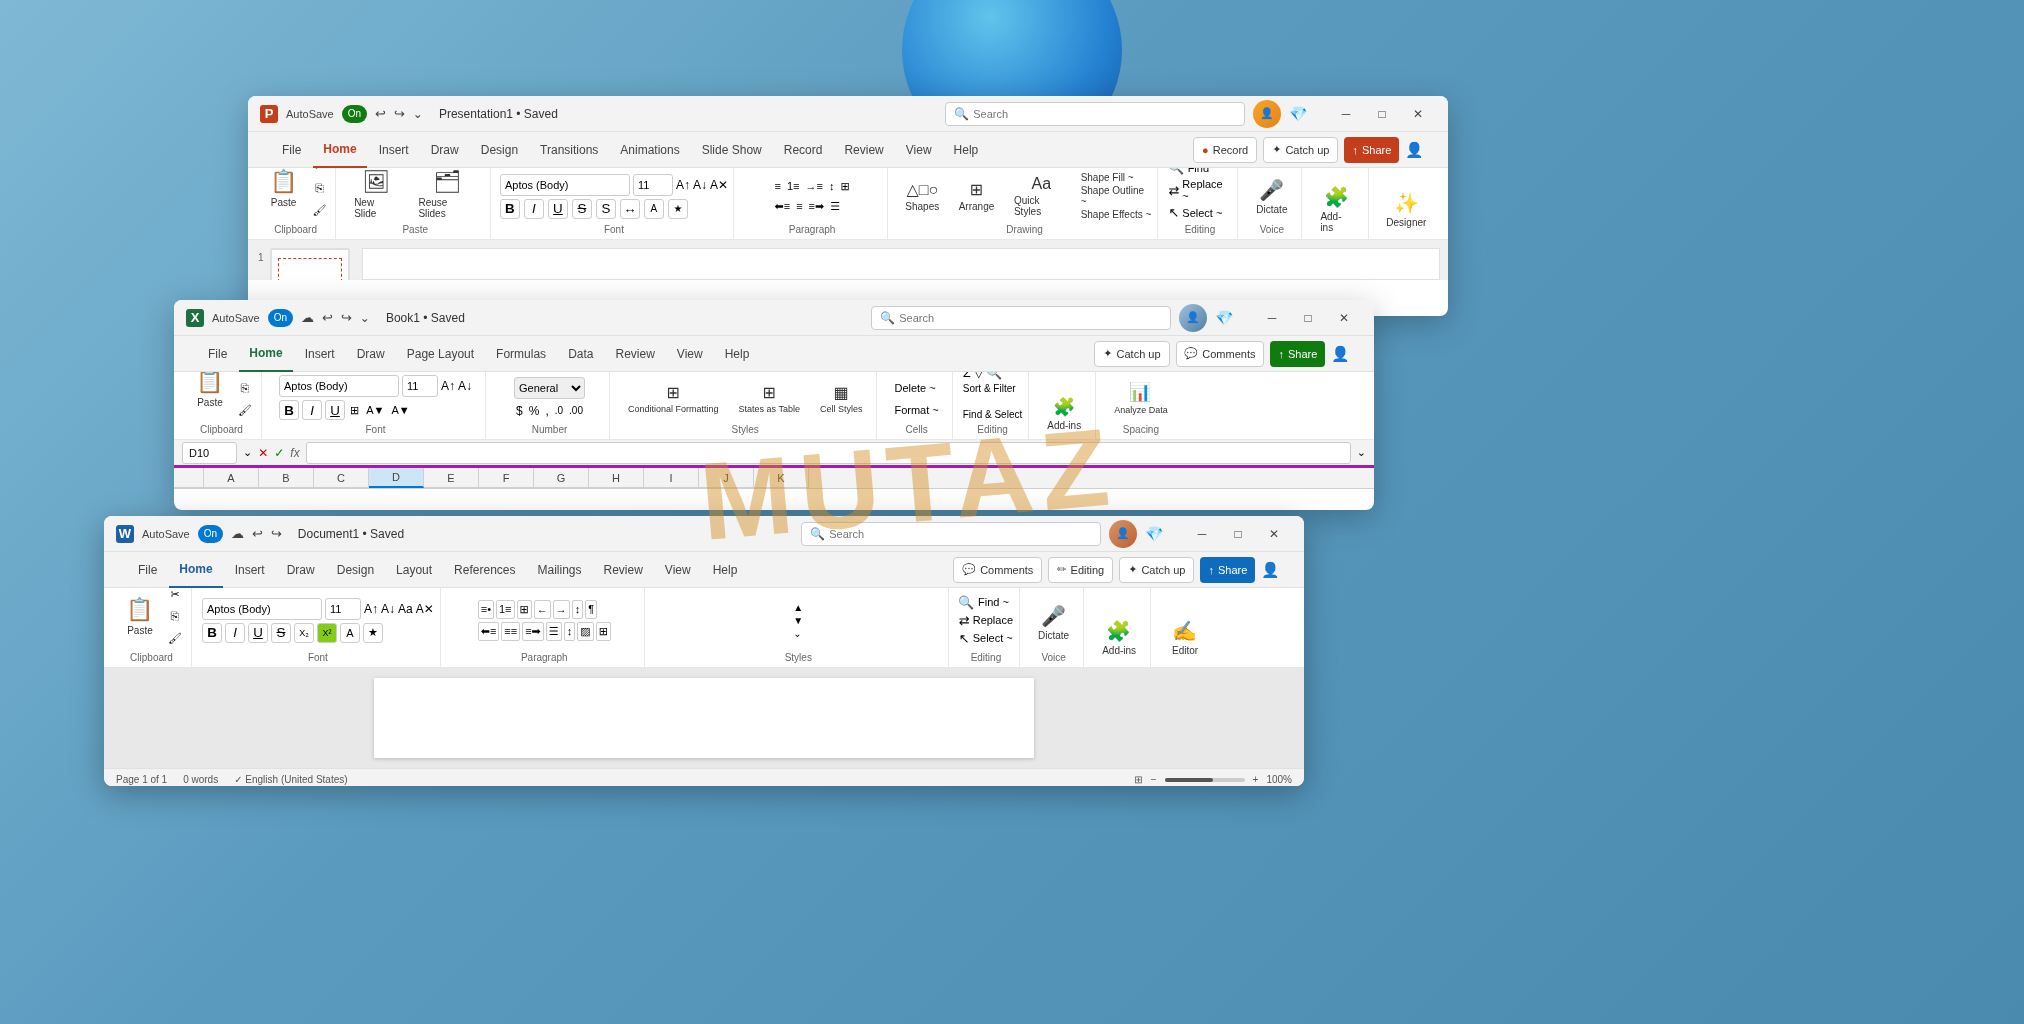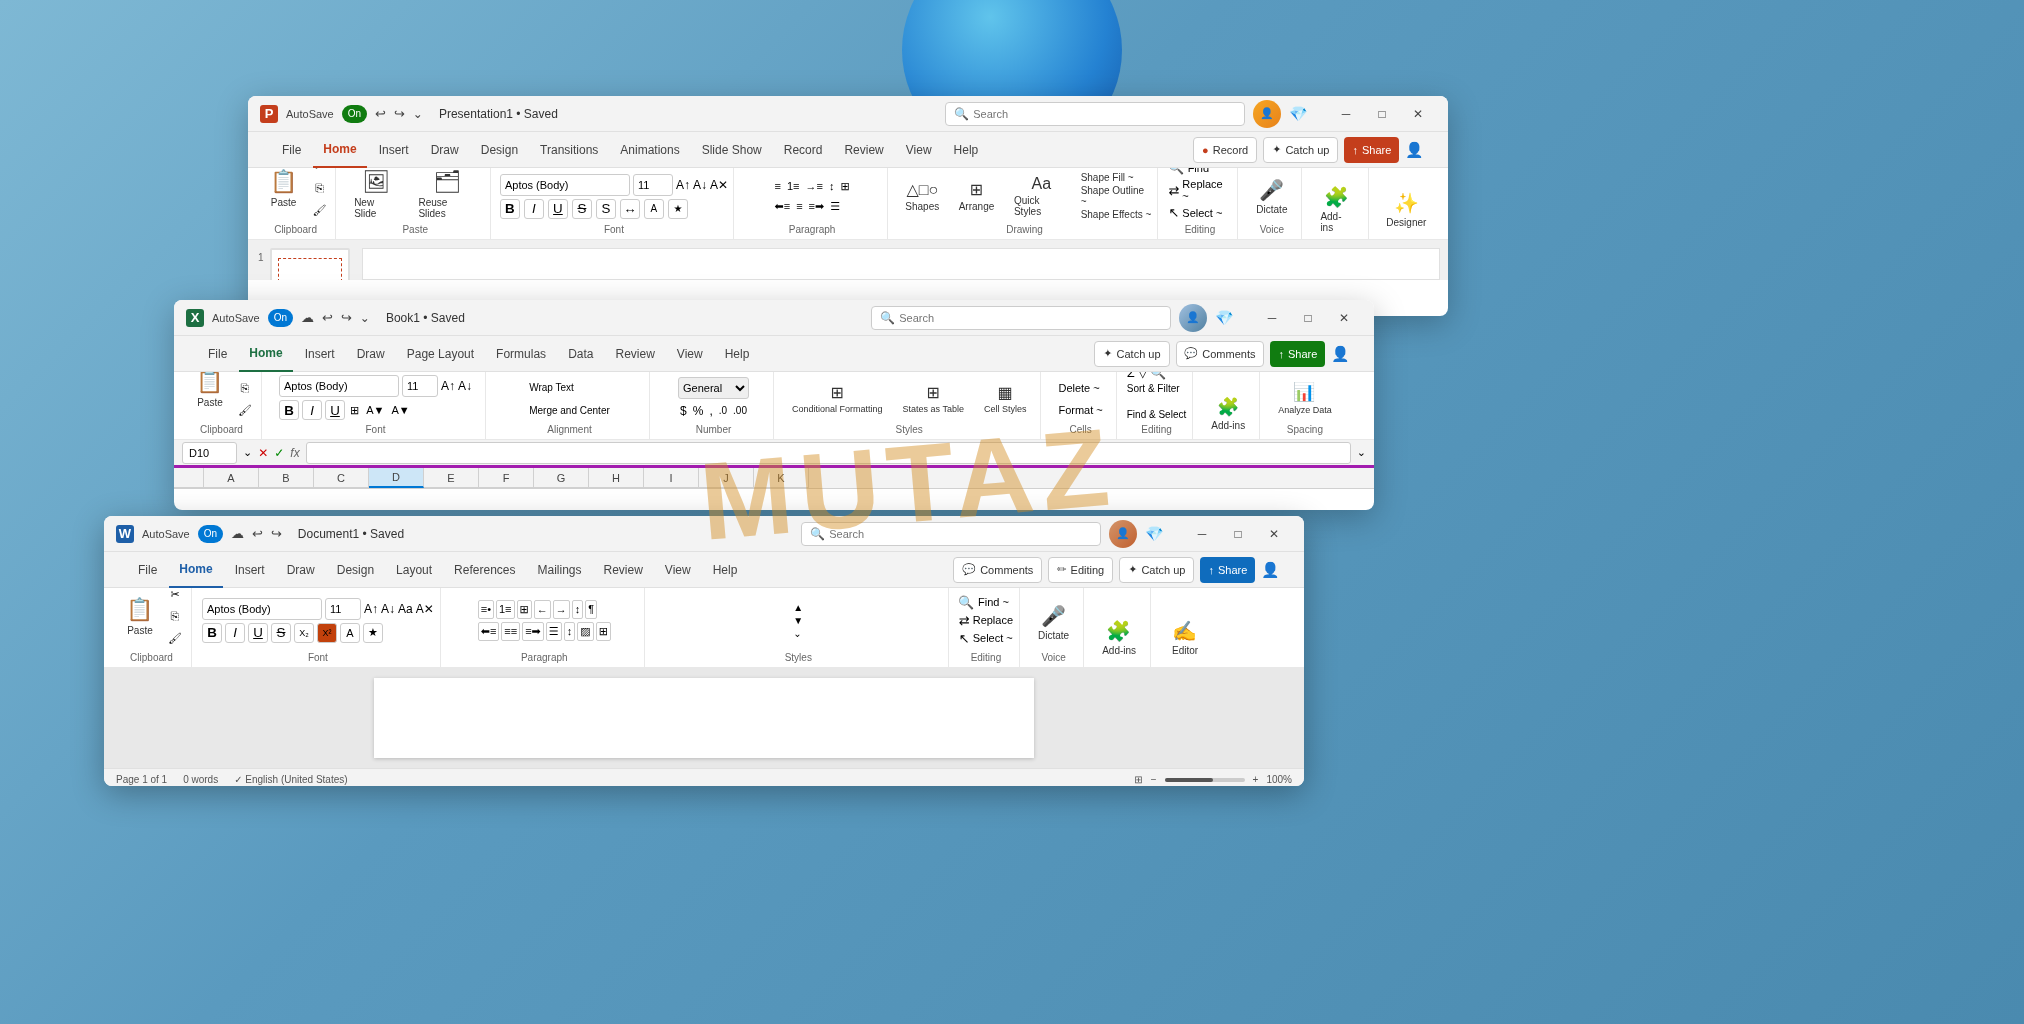--- a/index.html
+++ b/index.html
@@ -712,39 +712,20 @@
         <div style="display:flex;gap:3px;align-items:center;">
           <button style="font-weight:bold;width:20px;height:20px;border:1px solid #ccc;border-radius:3px;cursor:pointer;background:#fff;">B</button>
           <button style="font-style:italic;width:20px;height:20px;border:1px solid #ccc;border-radius:3px;cursor:pointer;background:#fff;">I</button>
           <button style="text-decoration:underline;width:20px;height:20px;border:1px solid #ccc;border-radius:3px;cursor:pointer;background:#fff;">U</button>
           <span style="font-size:11px;cursor:pointer;padding:2px;">⊞</span>
           <span style="font-size:11px;cursor:pointer;padding:2px;">A▼</span>
           <span style="font-size:11px;cursor:pointer;padding:2px;">A▼</span>
         </div>
       </div>
       <span class="group-label">Font</span>
-    </div>
-    <div class="toolbar-group" style="min-width:160px;">
-      <div style="display:flex;flex-direction:column;gap:3px;flex:1;justify-content:center;">
-
-        <div style="display:flex;gap:2px;align-items:center;">
-          <span style="cursor:pointer;font-size:11px;padding:2px;">⬅</span>
-          <span style="cursor:pointer;font-size:11px;padding:2px;">≡</span>
-          <span style="cursor:pointer;font-size:11px;padding:2px;">➡</span>
-          <span style="cursor:pointer;font-size:11px;padding:2px;">←</span>
-          <span style="cursor:pointer;font-size:11px;padding:2px;">→</span>
-        </div>
-        <div style="display:flex;gap:2px;">
-          <span class="ribbon-btn" style="font-size:10px;height:20px;padding:1px 4px;">Wrap Text</span>
-        </div>
-        <div style="display:flex;gap:2px;">
-          <span class="ribbon-btn" style="font-size:10px;height:20px;padding:1px 4px;">Merge and Center</span>
-        </div>
-      </div>
-      <span class="group-label">Alignment</span>
     </div>
     <div class="toolbar-group" style="min-width:120px;">
       <div style="display:flex;flex-direction:column;gap:3px;flex:1;justify-content:center;">
         <select style="font-size:11px;height:22px;border:1px solid #ccc;border-radius:3px;">
           <option>General</option>
         </select>
         <div style="display:flex;gap:2px;align-items:center;">
           <span style="cursor:pointer;font-size:12px;padding:2px;">$</span>
           <span style="cursor:pointer;font-size:12px;padding:2px;">%</span>
           <span style="cursor:pointer;font-size:12px;padding:2px;">,</span>
@@ -920,21 +901,21 @@
           <span style="font-size:12px;cursor:pointer;">A↓</span>
           <span style="font-size:12px;cursor:pointer;">Aa</span>
           <span style="font-size:12px;cursor:pointer;">A✕</span>
         </div>
         <div style="display:flex;gap:3px;align-items:center;">
           <button style="font-weight:bold;width:20px;height:20px;border:1px solid #ccc;border-radius:3px;cursor:pointer;background:#fff;">B</button>
           <button style="font-style:italic;width:20px;height:20px;border:1px solid #ccc;border-radius:3px;cursor:pointer;background:#fff;">I</button>
           <button style="text-decoration:underline;width:20px;height:20px;border:1px solid #ccc;border-radius:3px;cursor:pointer;background:#fff;">U</button>
           <button style="text-decoration:line-through;width:20px;height:20px;border:1px solid #ccc;border-radius:3px;cursor:pointer;background:#fff;">S</button>
           <button style="width:20px;height:20px;border:1px solid #ccc;border-radius:3px;cursor:pointer;background:#fff;font-size:9px;">X₂</button>
-          <button style="width:20px;height:20px;border:1px solid #ccc;border-radius:3px;cursor:pointer;background:#c2410c;font-size:9px;">X²</button>
+          <button style="width:20px;height:20px;border:1px solid #ccc;border-radius:3px;cursor:pointer;background:#84cc16;font-size:9px;">X²</button>
           <span style="font-size:11px;cursor:pointer;padding:2px;border:1px solid #ccc;border-radius:3px;width:20px;height:20px;display:inline-flex;align-items:center;justify-content:center;">A</span>
           <span style="font-size:11px;cursor:pointer;padding:2px;border:1px solid #ccc;border-radius:3px;width:20px;height:20px;display:inline-flex;align-items:center;justify-content:center;">★</span>
         </div>
       </div>
       <span class="group-label">Font</span>
     </div>
 
     <div class="toolbar-group" style="min-width:200px;">
       <div style="display:flex;flex-direction:column;gap:3px;flex:1;justify-content:center;">
         <div style="display:flex;gap:2px;">

